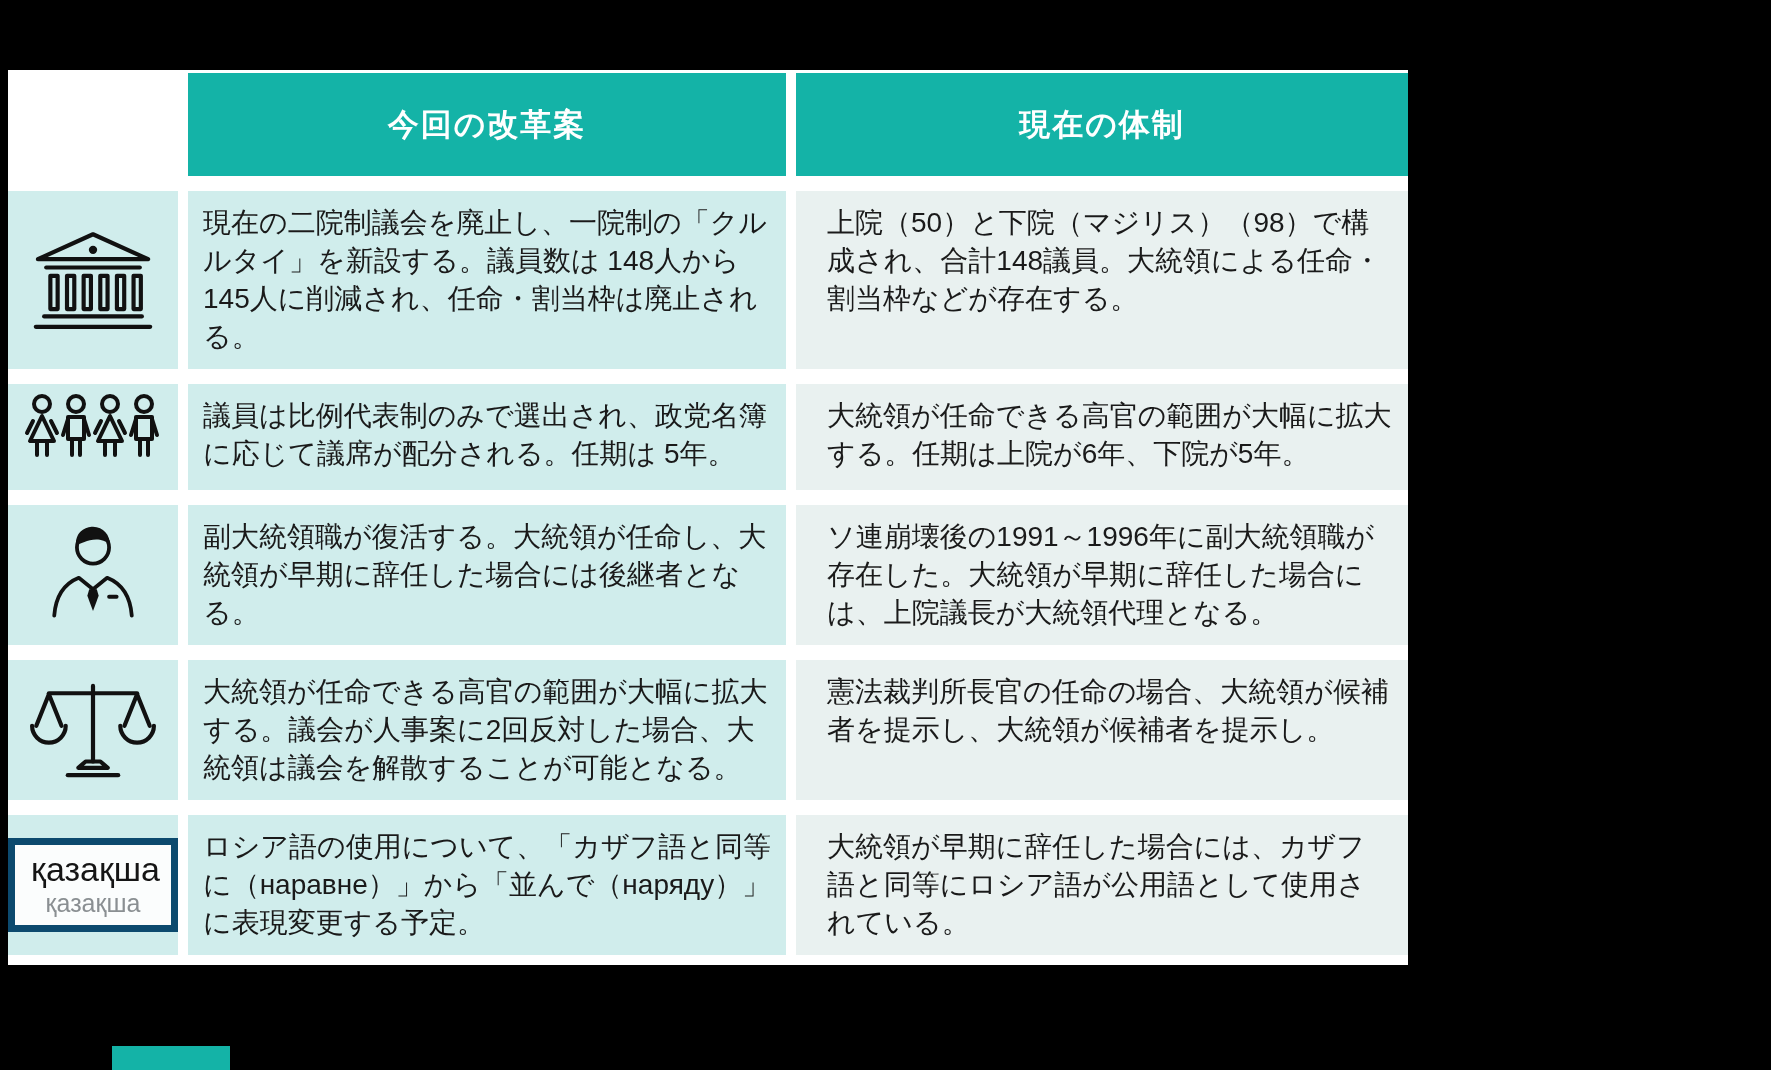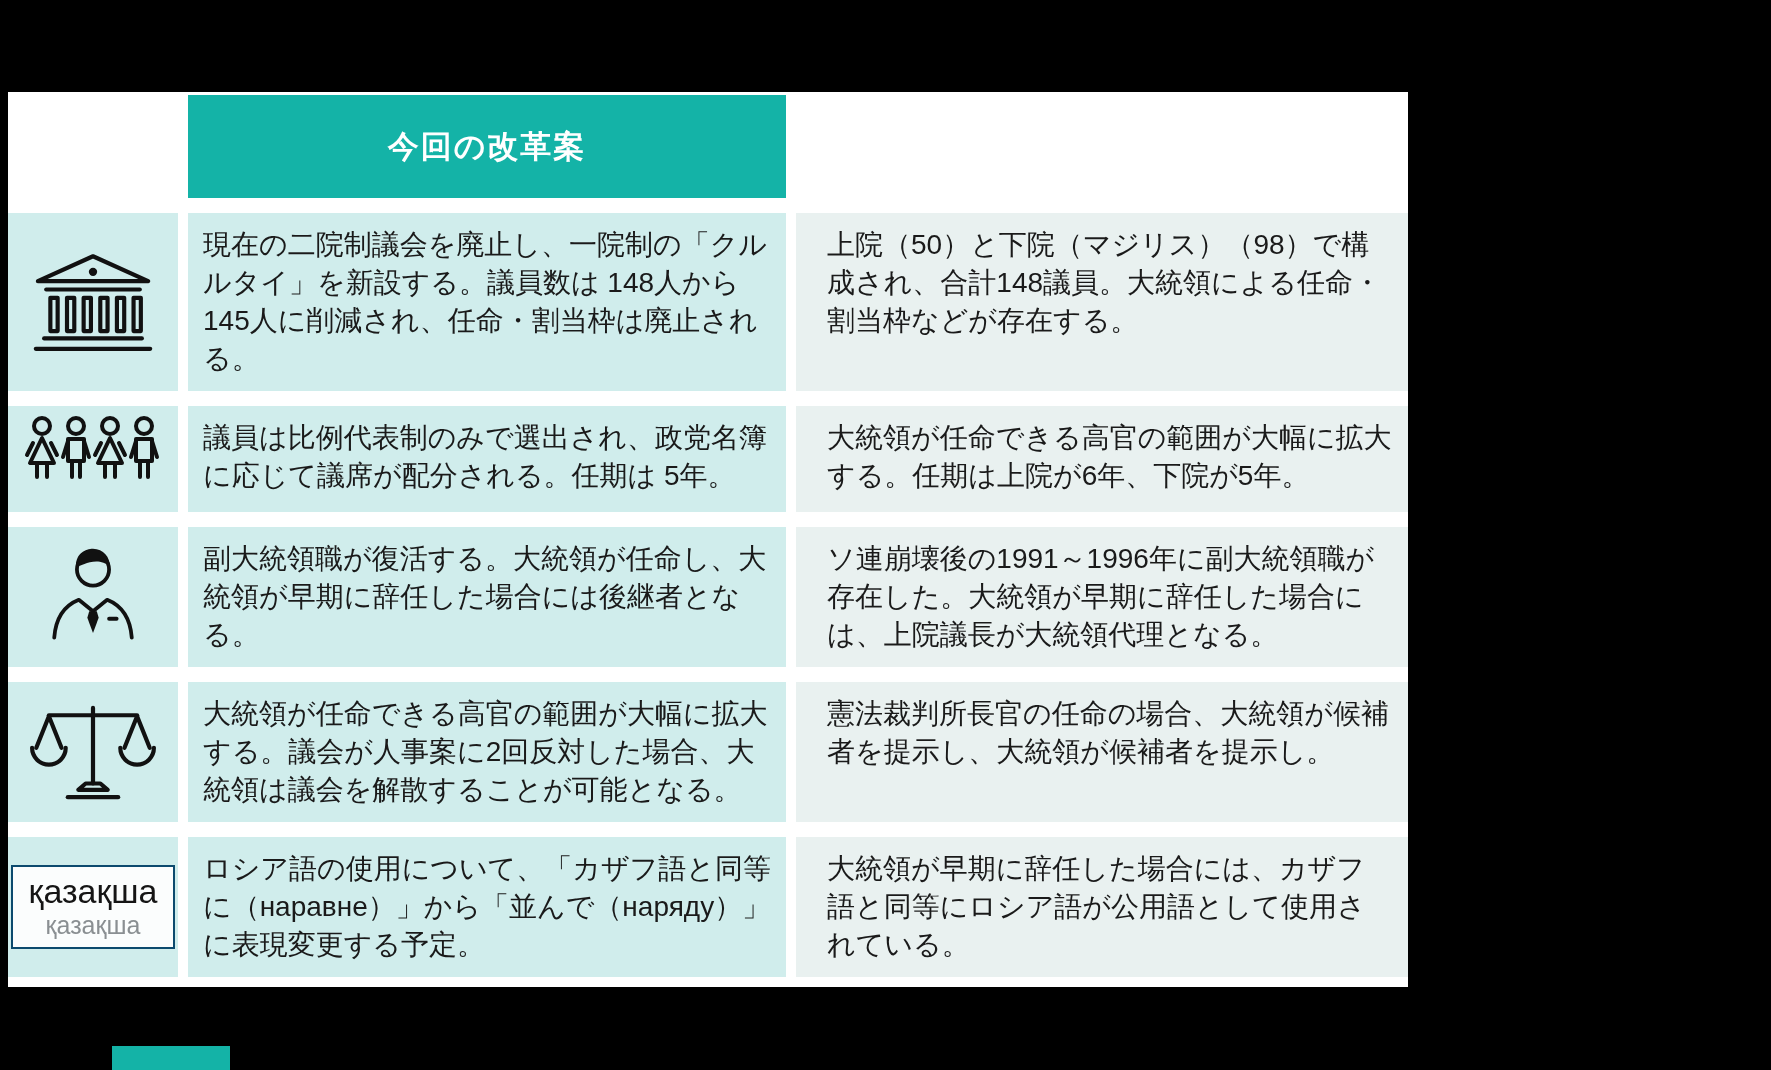--- a/index.html
+++ b/index.html
@@ -5,21 +5,21 @@
   html,body{margin:0;padding:0;}
   body{
     width:1771px;height:1070px;
     background:#000;
     position:relative;
     overflow:hidden;
     font-family:"Liberation Sans","DejaVu Sans",sans-serif;
     color:#1a1a1a;
   }
   .table-wrap{
-    position:absolute;left:8px;top:92px;width:1400px;
+    position:absolute;left:8px;top:70px;width:1400px;
     background:#ffffff;
     padding:3px 0 10px 0;
   }
   .row{
     display:grid;
     grid-template-columns:170px 598px 612px;
     column-gap:10px;
     margin-top:15px;
   }
   .row.header-row{margin-top:0;}
@@ -48,21 +48,21 @@
     font-size:28px;line-height:38px;
   }
   .row.r1 .cell-left,.row.r1 .cell-right,.row.r1 .icon-cell{min-height:160px;box-sizing:border-box;}
   .row.r2 .cell-left,.row.r2 .cell-right,.row.r2 .icon-cell{min-height:106px;box-sizing:border-box;}
   .row.r3 .cell-left,.row.r3 .cell-right,.row.r3 .icon-cell{min-height:138px;box-sizing:border-box;}
   .row.r4 .cell-left,.row.r4 .cell-right,.row.r4 .icon-cell{min-height:138px;box-sizing:border-box;}
   .row.r5 .cell-left,.row.r5 .cell-right,.row.r5 .icon-cell{min-height:122px;box-sizing:border-box;}
   .icon-cell svg{display:block;}
   .lang-box{
     background:#fbfdfd;
-    border:2px solid #0c4a6e;
+    border:7px solid #0c4a6e;
     padding:4px 16px 7px 16px;
     text-align:center;
     min-width:120px;
   }
   .lang-cyr{font-size:34px;color:#151515;line-height:40px;}
   .lang-lat{font-size:25px;color:#8a8f92;line-height:29px;}
   .bottom-bar{
     position:absolute;left:112px;top:1046px;width:118px;height:24px;
     background:#14b3a7;
   }
@@ -70,20 +70,21 @@
   .icf{fill:#111111;stroke:none;}
 </style>
 </head>
 <body>
 
 <div class="table-wrap">
 
   <div class="row header-row">
     <div class="header-spacer"></div>
     <div class="header-cell">今回の改革案</div>
+    <div class="header-cell">現在の体制</div>
   </div>
 
   <div class="row r1">
     <div class="icon-cell">
       <svg width="136" height="104" viewBox="0 0 130 100">
         <path class="ic" d="M12 30 L65 6 L118 30 Z"></path>
         <circle class="icf" cx="65" cy="21" r="4"></circle>
         <path class="ic" stroke-width="5" d="M20 38 H110"></path>
         <rect class="ic" stroke-width="3" x="24" y="46" width="7" height="32"></rect>
         <rect class="ic" stroke-width="3" x="40" y="46" width="7" height="32"></rect>

